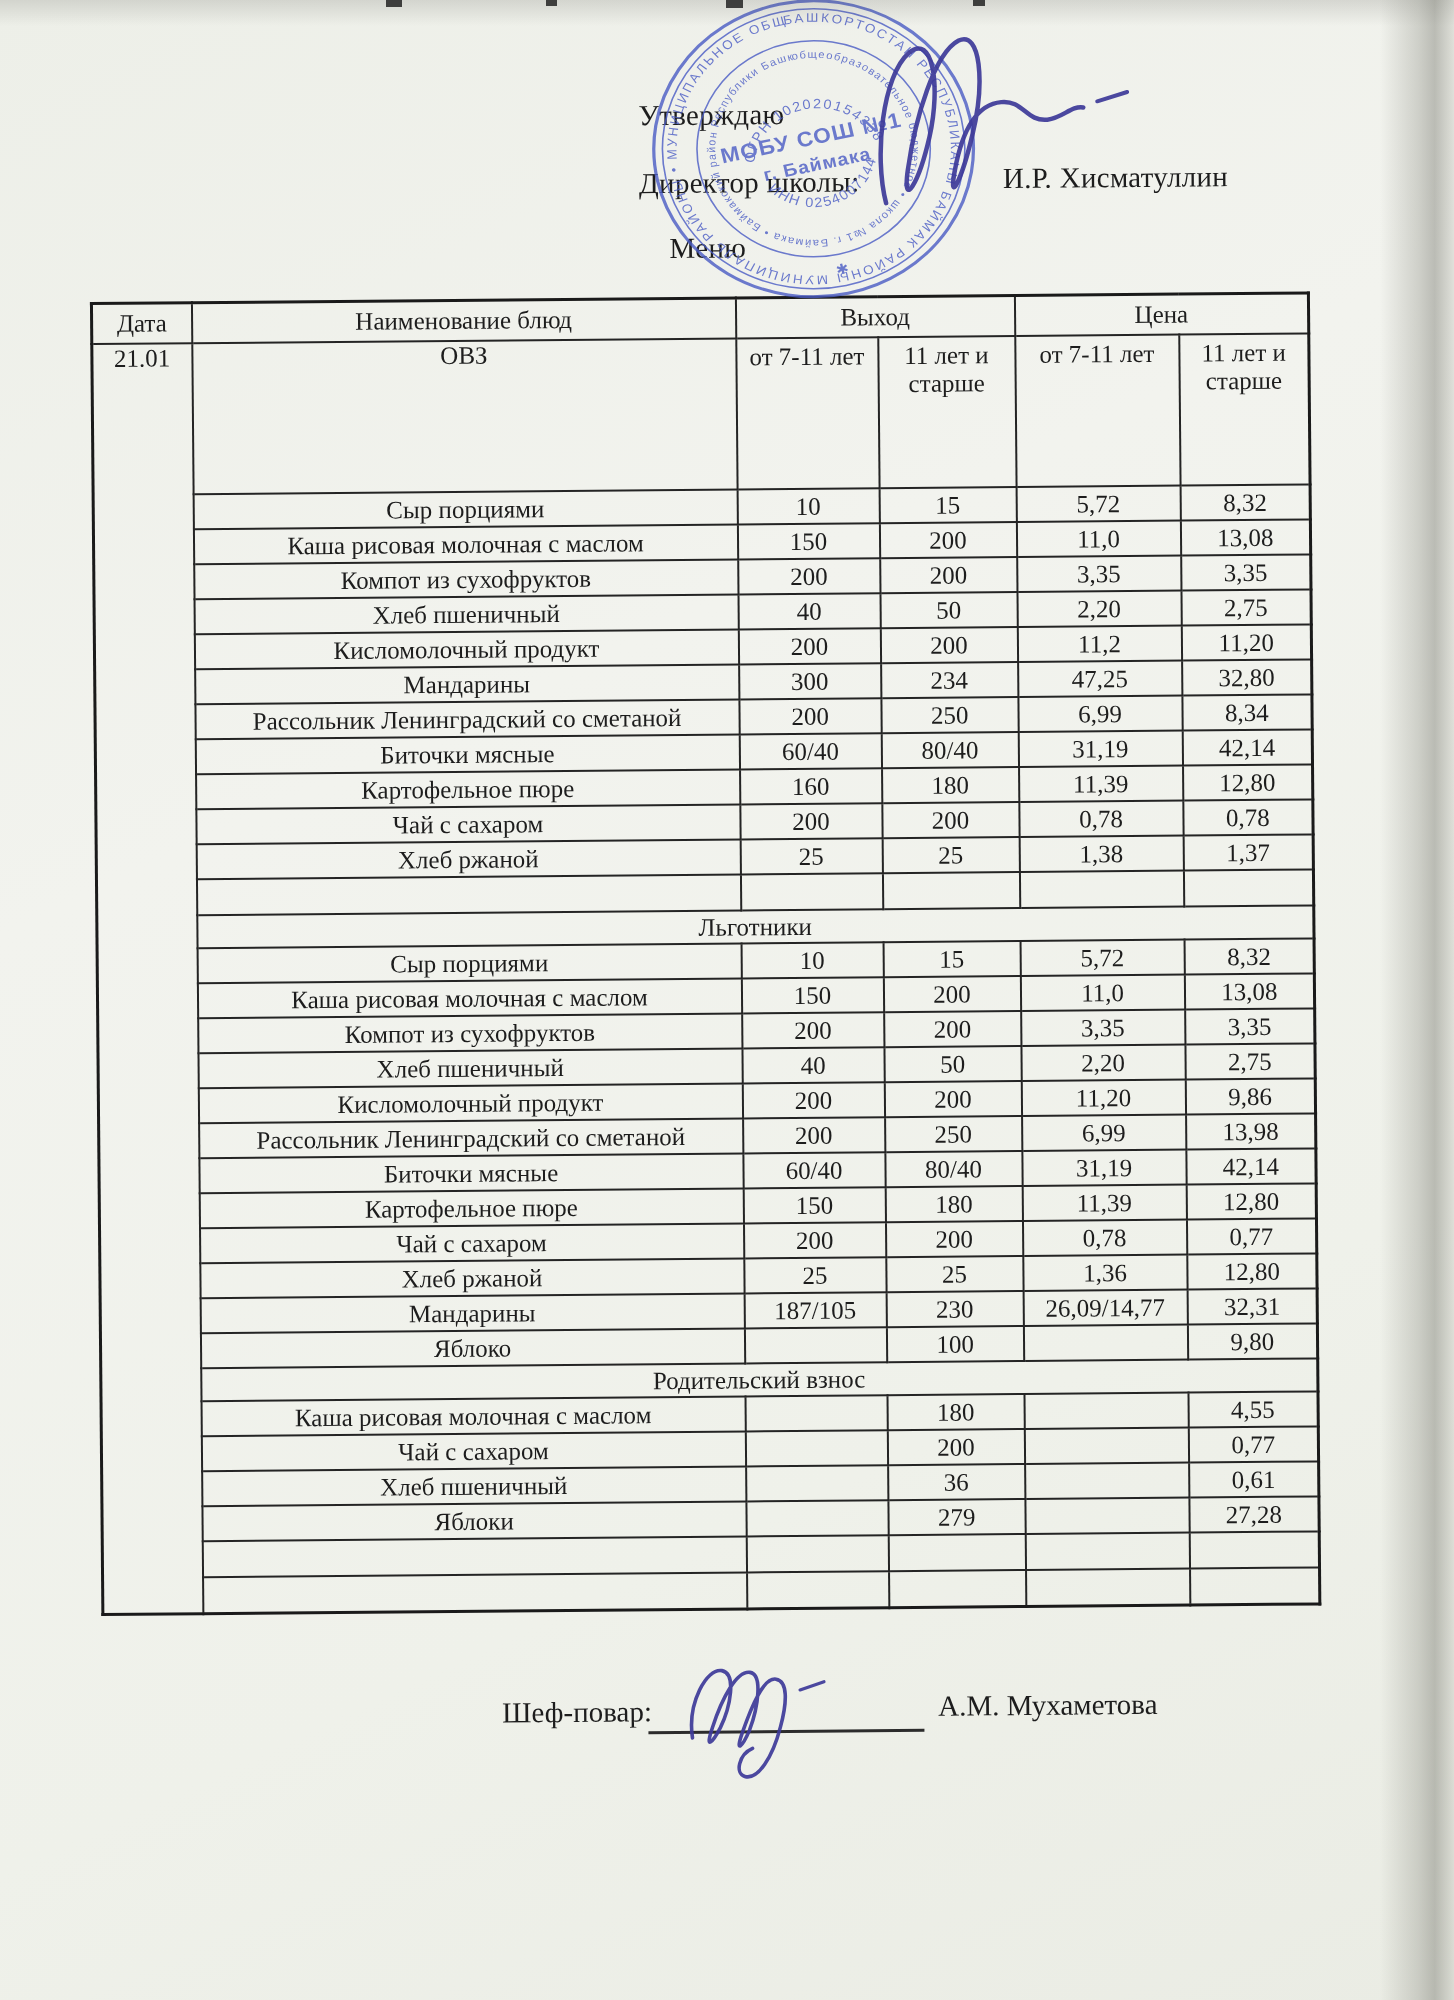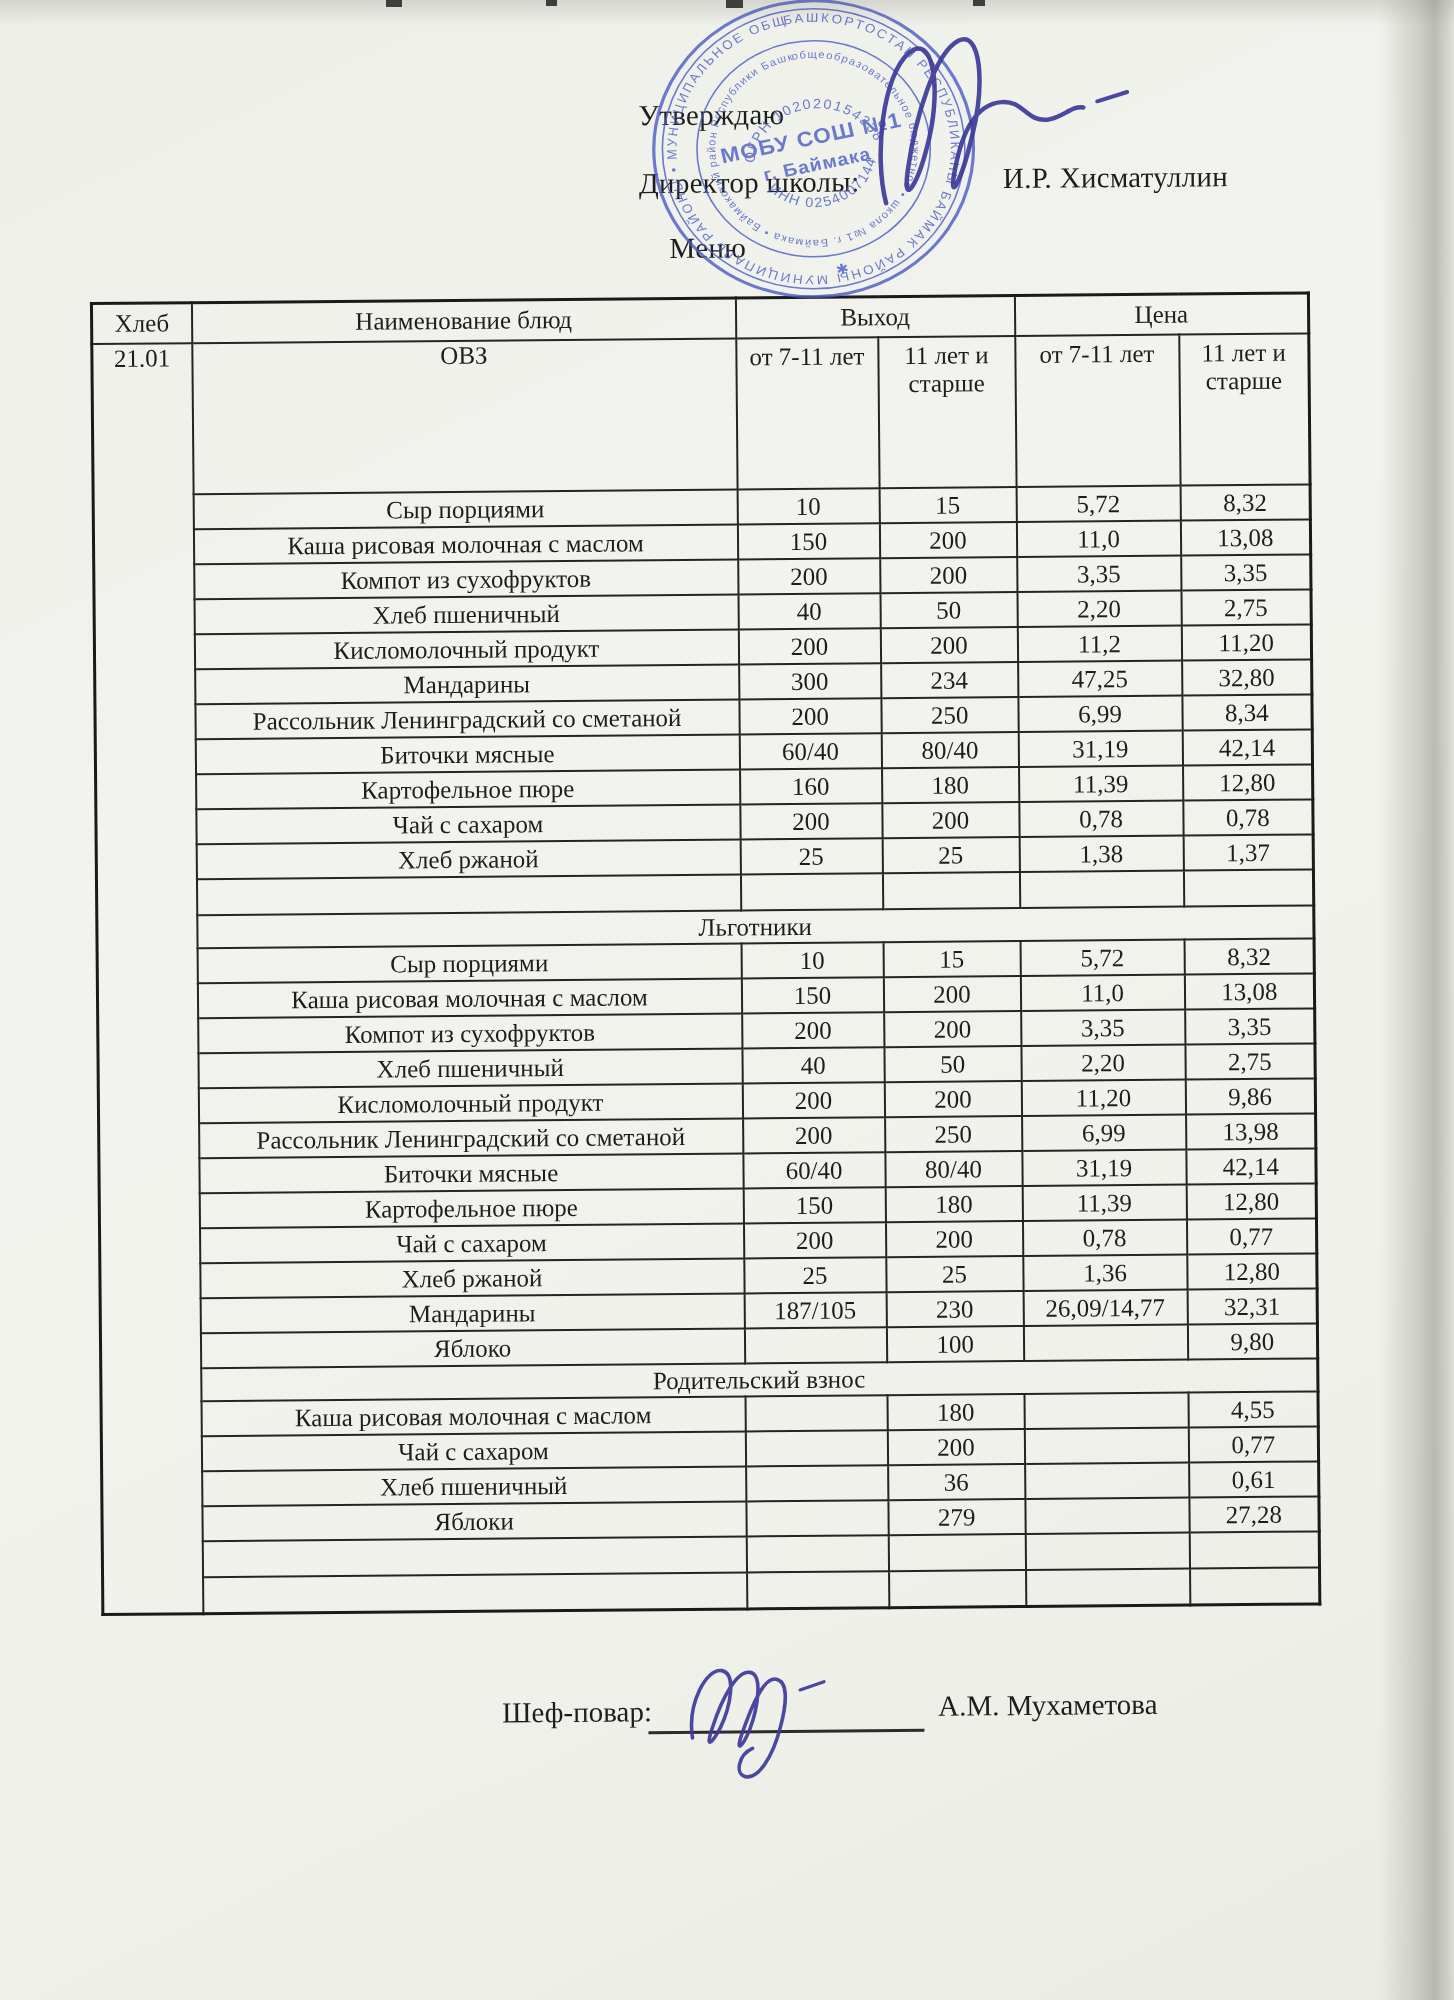--- a/index.html
+++ b/index.html
@@ -107,21 +107,21 @@
       <colgroup>
         <col style="width:100px">
           <col style="width:544px">
           <col style="width:142px">
         <col style="width:137px">
           <col style="width:164px">
           <col style="width:130px">
       </colgroup>
       <tbody>
           <tr class="head-row">
-            <th>Хлеб</th>
+            <th>Дата</th>
             <th>Наименование блюд</th>
             <th colspan="2">Выход</th>
             <th colspan="2">Цена</th>
           </tr>
           <tr class="tall-row">
             <td class="date-cell" rowspan="33">21.01</td>
             <td class="ovz-cell">ОВЗ</td>
             <th class="sub-th">от 7-11 лет</th>
             <th class="sub-th">11 лет и старше</th>
             <th class="sub-th">от 7-11 лет</th>

